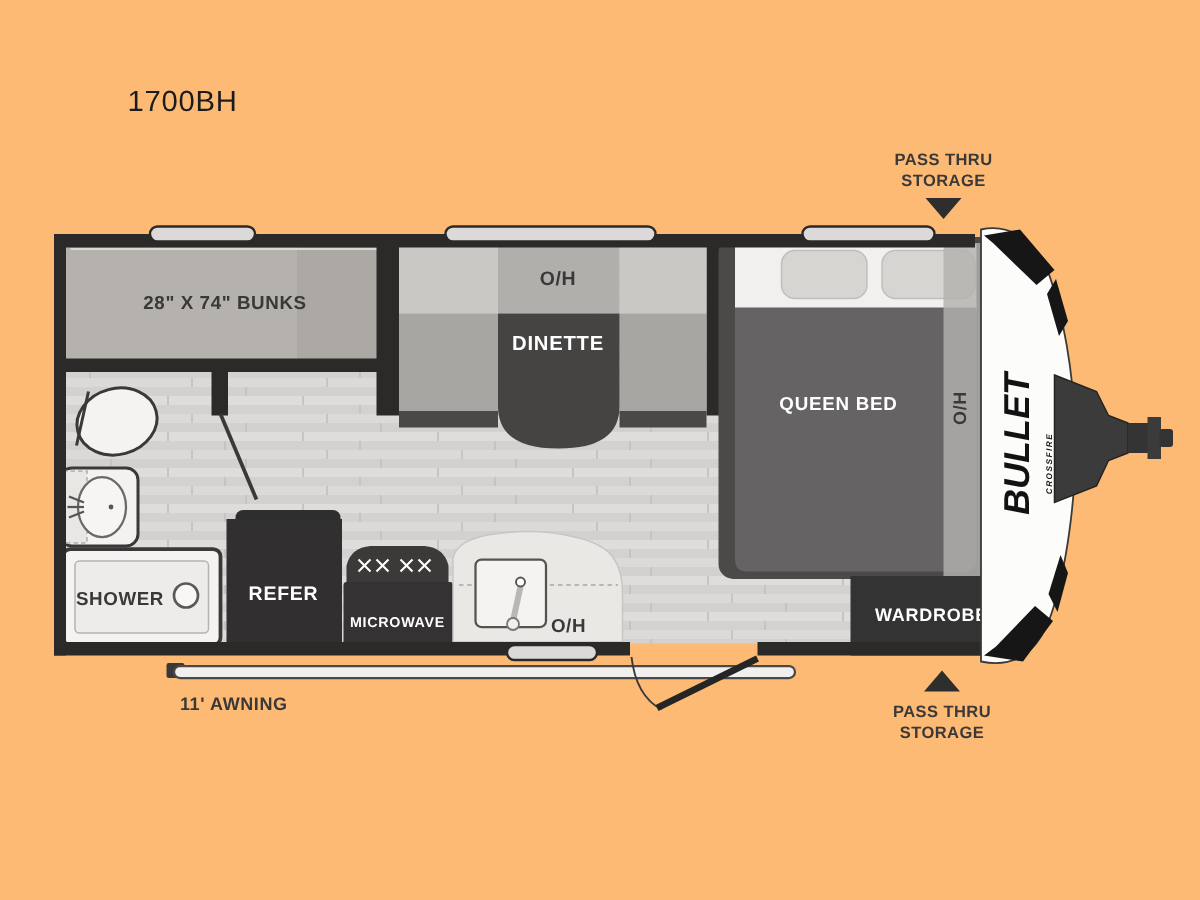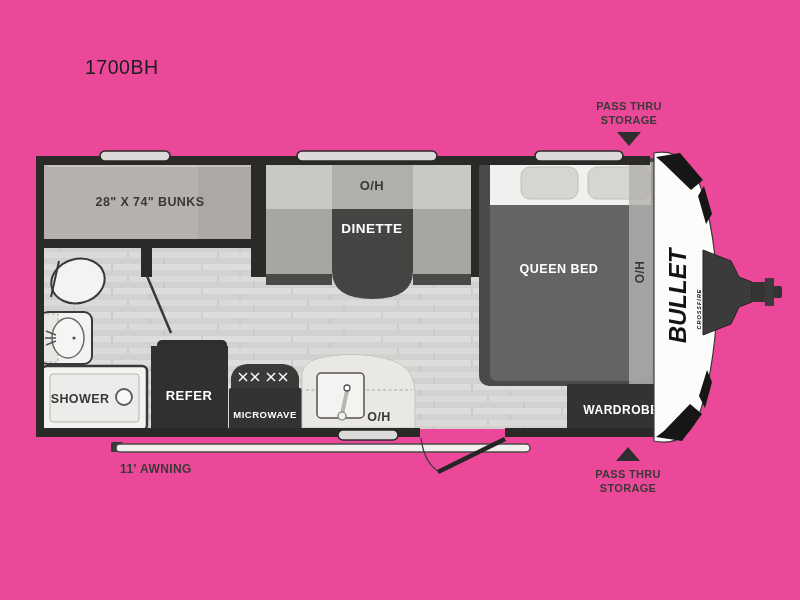--- a/index.html
+++ b/index.html
@@ -1,16 +1,16 @@
 <!DOCTYPE html>
 <html><head>
 <meta charset="utf-8">
 <style>
   html,body{margin:0;padding:0;background:#ffffff;}
-  .stage{position:relative;width:800px;height:600px;background:#ec4899;overflow:hidden;
+  .stage{position:relative;width:800px;height:600px;background:#fdba74;overflow:hidden;
          font-family:"Liberation Sans",sans-serif;}
   svg{position:absolute;left:0;top:0;}
   text{font-family:"Liberation Sans",sans-serif;}
   .lbl{font-weight:bold;fill:#3a3938;letter-spacing:.4px;}
   .lblw{font-weight:bold;fill:#ffffff;letter-spacing:.5px;}
   .callout{font-weight:bold;fill:#3a3938;letter-spacing:.3px;}
   .title{fill:#1c1c1c;letter-spacing:.5px;}
   .brand{font-style:italic;font-weight:bold;fill:#121212;}
 </style>
 </head>

